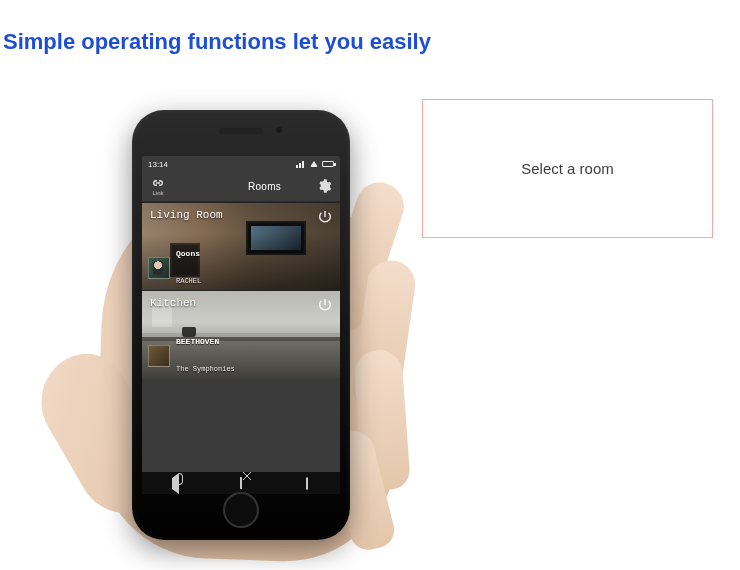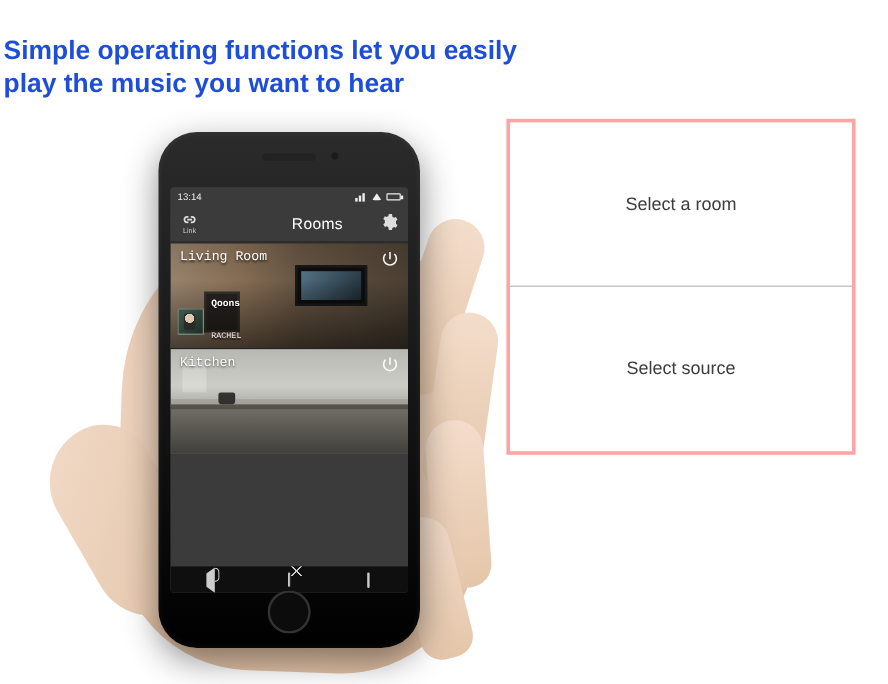--- a/index.html
+++ b/index.html
@@ -119,21 +119,21 @@
 
   .app-bar {
     height: 30px;
     background: #3b3b3b;
     display: flex;
     align-items: center;
     justify-content: space-between;
     padding: 0 8px;
     border-bottom: 1px solid #2a2a2a;
   }
-  .app-bar .title { font-size: 13px; letter-spacing: .3px; margin-left: 47px; }
+  .app-bar .title { font-size: 10px; letter-spacing: .3px; margin-left: 47px; }
   .link-wrap { display:flex; flex-direction:column; align-items:center; gap:2px; }
   .link-label { font-size:6px; color:#ccc; }
   .gear-icon svg, .link-icon svg, .power-icon svg { display:block; }
 
   .rooms { height: calc(100% - 46px - 22px); overflow:hidden;font-family:Liberation Mono, monospace; }
   .room {
     position: relative;
     height: 88px;
     border-top: 1px solid rgba(0,0,0,.4);
   }
@@ -200,41 +200,40 @@
   .and-home::before{content:"";position:absolute;left:-3px;top:-5px;width:0;height:0;border-left:9px solid transparent;border-right:9px solid transparent;border-bottom:6px solid #ccc;opacity:.0;}
   .and-home::after{content:"";position:absolute;left:-2px;top:-6px;width:16px;height:8px;background:linear-gradient(45deg,transparent 46%,#ccc 46% 54%,transparent 54%),linear-gradient(-45deg,transparent 46%,#ccc 46% 54%,transparent 54%);}
   .and-recent { width:12px;height:9px;border:1.5px solid #ccc;border-radius:1px;}
 
   
   .steps {
     position: absolute;
     left: 422px;
     top: 99px;
     width: 291px;
-    border: 3px solid #fca5a5;
+    border: 1px solid #fca5a5;
     z-index: 3;
     background:#fff;
   }
   .step {
     height: 137px;
     display: flex;
     align-items: center;
     justify-content: center;
     font-size: 15px;
     color: #3c3c3c;
     border-bottom: 1px solid #b9b9b9;
   }
   .step:last-child { border-bottom: none; }
 </style>
 </head>
 <body>
 
 <div class="headline">
   <div>Simple operating functions let you easily</div>
-  <div>play the music you want to hear</div>
 </div>
 
 <div class="hand">
   <div class="palm"></div>
   <div class="thumb"></div>
   <div class="finger f1"></div>
   <div class="finger f2"></div>
   <div class="finger f3"></div>
   <div class="finger f4"></div>
 </div>
@@ -306,20 +305,27 @@
         </div>
         <div class="shade"></div>
         <div class="room-name">Kitchen</div>
         <div class="power">
           <span>
             <svg width="16" height="16" viewBox="0 0 24 24">
                 <path fill="none" stroke="#fff" stroke-width="2" d="M12 3v9m5.5-6.5a8 8 0 1 1-11 0"></path>
               </svg>
           </span>
         </div>
+        <div class="now-playing">
+          <div class="album album-beeth"></div>
+          <div class="np-text">
+            <span class="np-artist">BEETHOVEN</span>
+            <span class="np-title">The Symphonies</span>
+          </div>
+        </div>
       </div>
 
 
     </div>
 
     <div class="android-nav">
       <div class="and-btn">
         <span><span class="and-back"></span></span>
       </div>
       <div class="and-btn">
@@ -331,16 +337,13 @@
     </div>
 
   </div>
   <div class="home-btn"></div>
 </div>
 
 <div class="steps">
   <div class="step">
     <span>Select a room</span>
   </div>
-  <div class="step">
-    <span>Select source</span>
-  </div>
 </div>
 
 </body></html>

